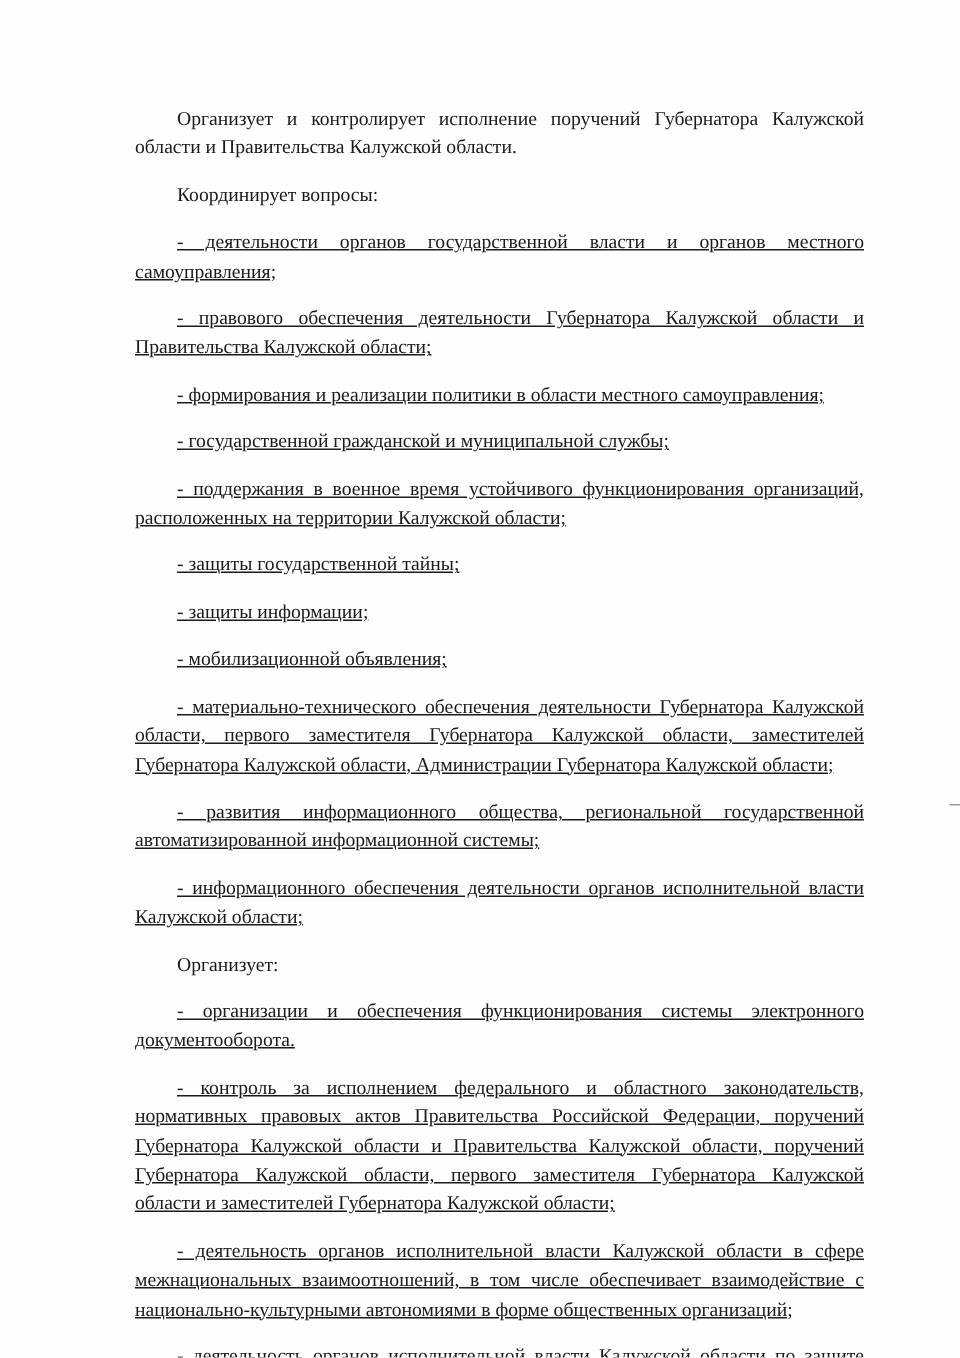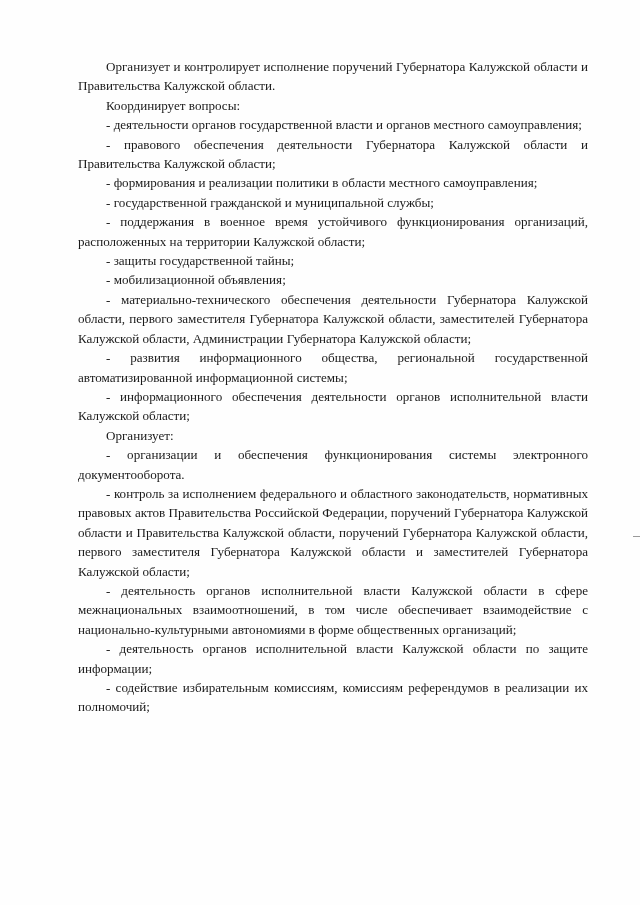--- a/index.html
+++ b/index.html
@@ -22,26 +22,27 @@
     background: #fefefe;
   }
   .doc-body {
     font-size: 13.1px;
     line-height: 19.4px;
     text-align: justify;
     text-justify: inter-word;
     color: #1a1a1a;
   }
   .para {
-    margin: 0;
+    margin: 12px;
     text-indent: 28px;
     text-align: justify;
   }
   .para.dash {
     text-indent: 28px;
+    text-decoration: underline;
   }
   .edge-mark {
     position: absolute;
     right: 0px;
     top: 536px;
     width: 7px;
     height: 1px;
     background: #9a9a9a;
   }
 </style>
@@ -51,20 +52,21 @@
 <div class="page">
   <div class="doc-body">
     <p class="para">Организует и контролирует исполнение поручений Губернатора Калужской области и Правительства Калужской области.</p>
     <p class="para">Координирует вопросы:</p>
     <p class="para dash">- деятельности органов государственной власти и органов местного самоуправления;</p>
     <p class="para dash">- правового обеспечения деятельности Губернатора Калужской области и Правительства Калужской области;</p>
     <p class="para dash">- формирования и реализации политики в области местного самоуправления;</p>
     <p class="para dash">- государственной гражданской и муниципальной службы;</p>
     <p class="para dash">- поддержания в военное время устойчивого функционирования организаций, расположенных на территории Калужской области;</p>
     <p class="para dash">- защиты государственной тайны;</p>
+    <p class="para dash">- защиты информации;</p>
     <p class="para dash">- мобилизационной объявления;</p>
     <p class="para dash">- материально-технического обеспечения деятельности Губернатора Калужской области, первого заместителя Губернатора Калужской области, заместителей Губернатора Калужской области, Администрации Губернатора Калужской области;</p>
     <p class="para dash">- развития информационного общества, региональной государственной автоматизированной информационной системы;</p>
     <p class="para dash">- информационного обеспечения деятельности органов исполнительной власти Калужской области;</p>
     <p class="para">Организует:</p>
     <p class="para dash">- организации и обеспечения функционирования системы электронного документооборота.</p>
     <p class="para dash">- контроль за исполнением федерального и областного законодательств, нормативных правовых актов Правительства Российской Федерации, поручений Губернатора Калужской области и Правительства Калужской области, поручений Губернатора Калужской области, первого заместителя Губернатора Калужской области и заместителей Губернатора Калужской области;</p>
     <p class="para dash">- деятельность органов исполнительной власти Калужской области в сфере межнациональных взаимоотношений, в том числе обеспечивает взаимодействие с национально-культурными автономиями в форме общественных организаций;</p>
     <p class="para dash">- деятельность органов исполнительной власти Калужской области по защите информации;</p>
     <p class="para dash">- содействие избирательным комиссиям, комиссиям референдумов в реализации их полномочий;</p>

